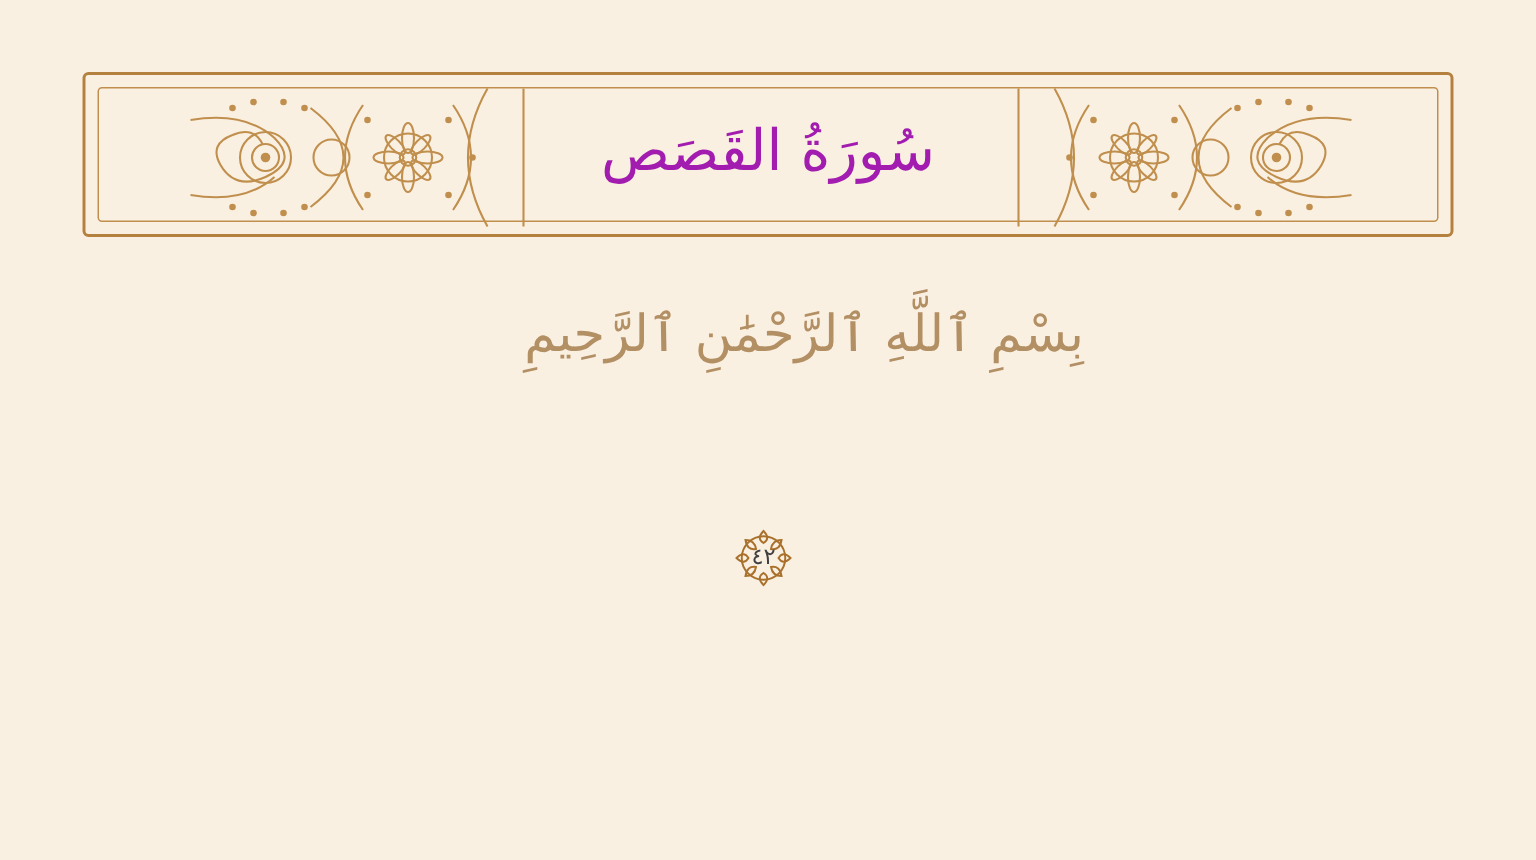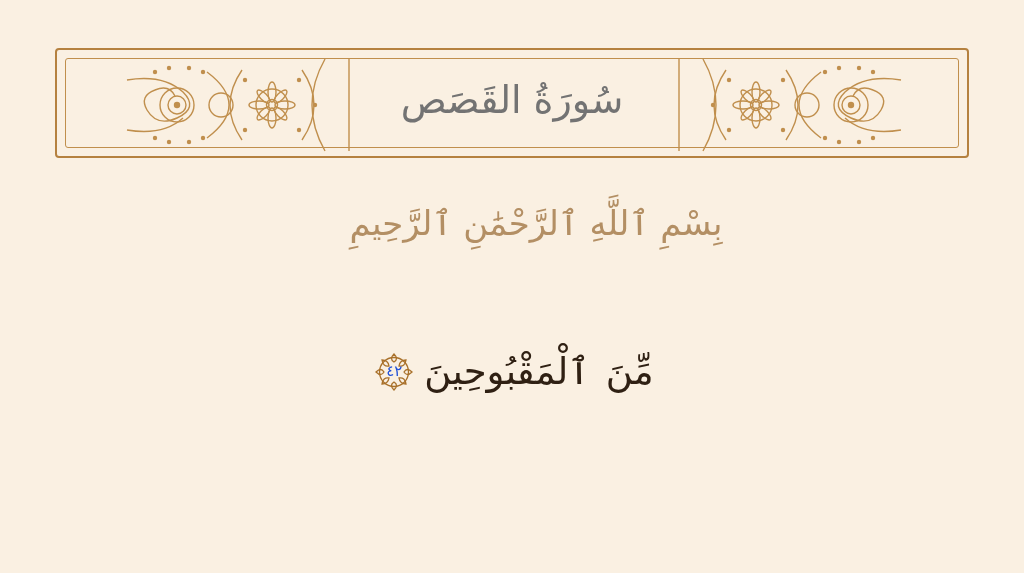--- a/index.html
+++ b/index.html
@@ -45,21 +45,21 @@
     position: absolute;
     left: 0;
     right: 0;
     top: 0;
     bottom: 0;
     display: flex;
     align-items: center;
     justify-content: center;
     font-family: "DejaVu Sans", sans-serif;
     font-size: 38px;
-    color: #737373;
+    color: #a21caf;
     direction: rtl;
     letter-spacing: 0px;
     line-height: 1.1;
     text-align: center;
     padding-bottom: 4px;
   }
 
   
   .basmala {
     position: absolute;
@@ -114,21 +114,21 @@
   .ayah-marker .num {
     position: absolute;
     left: 0;
     top: 0;
     width: 48px;
     height: 48px;
     display: flex;
     align-items: center;
     justify-content: center;
     font-size: 15px;
-    color: #1d4ed8;
+    color: #404040;
     font-family: "DejaVu Sans", sans-serif;
   }
 </style>
 </head>
 <body>
 
 <div class="surah-banner">
   <div class="surah-banner-inner"></div>
 
   <svg class="banner-svg" width="914" height="110" viewBox="0 0 914 110">
@@ -221,21 +221,21 @@
     </g>
   </svg>
 
   <div class="surah-title">سُورَةُ القَصَص</div>
 </div>
 
 <div class="basmala">بِسْمِ ٱللَّهِ ٱلرَّحْمَٰنِ ٱلرَّحِيمِ</div>
 
 <div class="ayah-block">
   <span class="ayah-line second">
-    <span>مِّنَ ٱلْمَقْبُوحِينَ</span><span class="ayah-marker">
+    <span class="ayah-marker">
       <svg width="48" height="48" viewBox="0 0 48 48">
         <g fill="none" stroke="#a9712b" stroke-width="1.3">
           <circle cx="24" cy="24" r="14.5"></circle>
           <path d="M24 6 q5 5 0 8 q-5 -3 0 -8Z"></path>
           <path d="M24 42 q5 -5 0 -8 q-5 3 0 8Z"></path>
           <path d="M6 24 q5 5 8 0 q-3 -5 -8 0Z"></path>
           <path d="M42 24 q-5 5 -8 0 q3 -5 8 0Z"></path>
           <path d="M12 12 q6 0 7 6 q-6 1 -7 -6Z"></path>
           <path d="M36 12 q-6 0 -7 6 q6 1 7 -6Z"></path>
           <path d="M12 36 q6 0 7 -6 q-6 -1 -7 6Z"></path>

